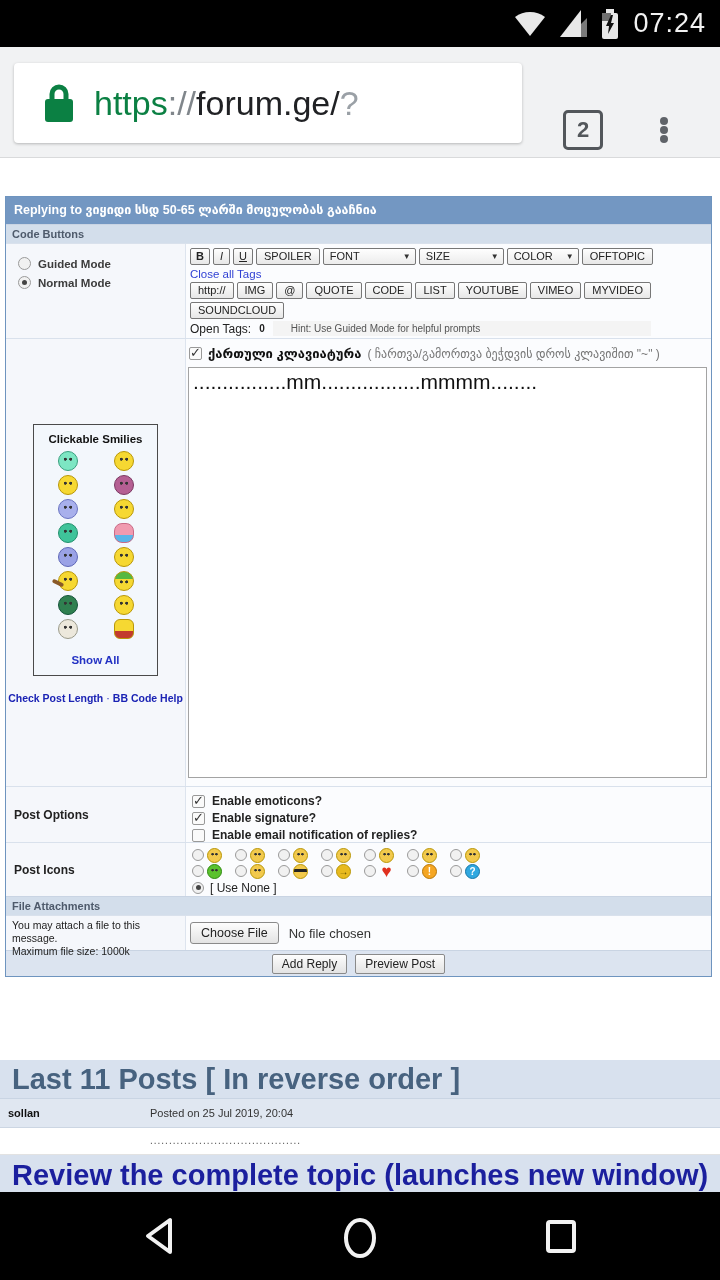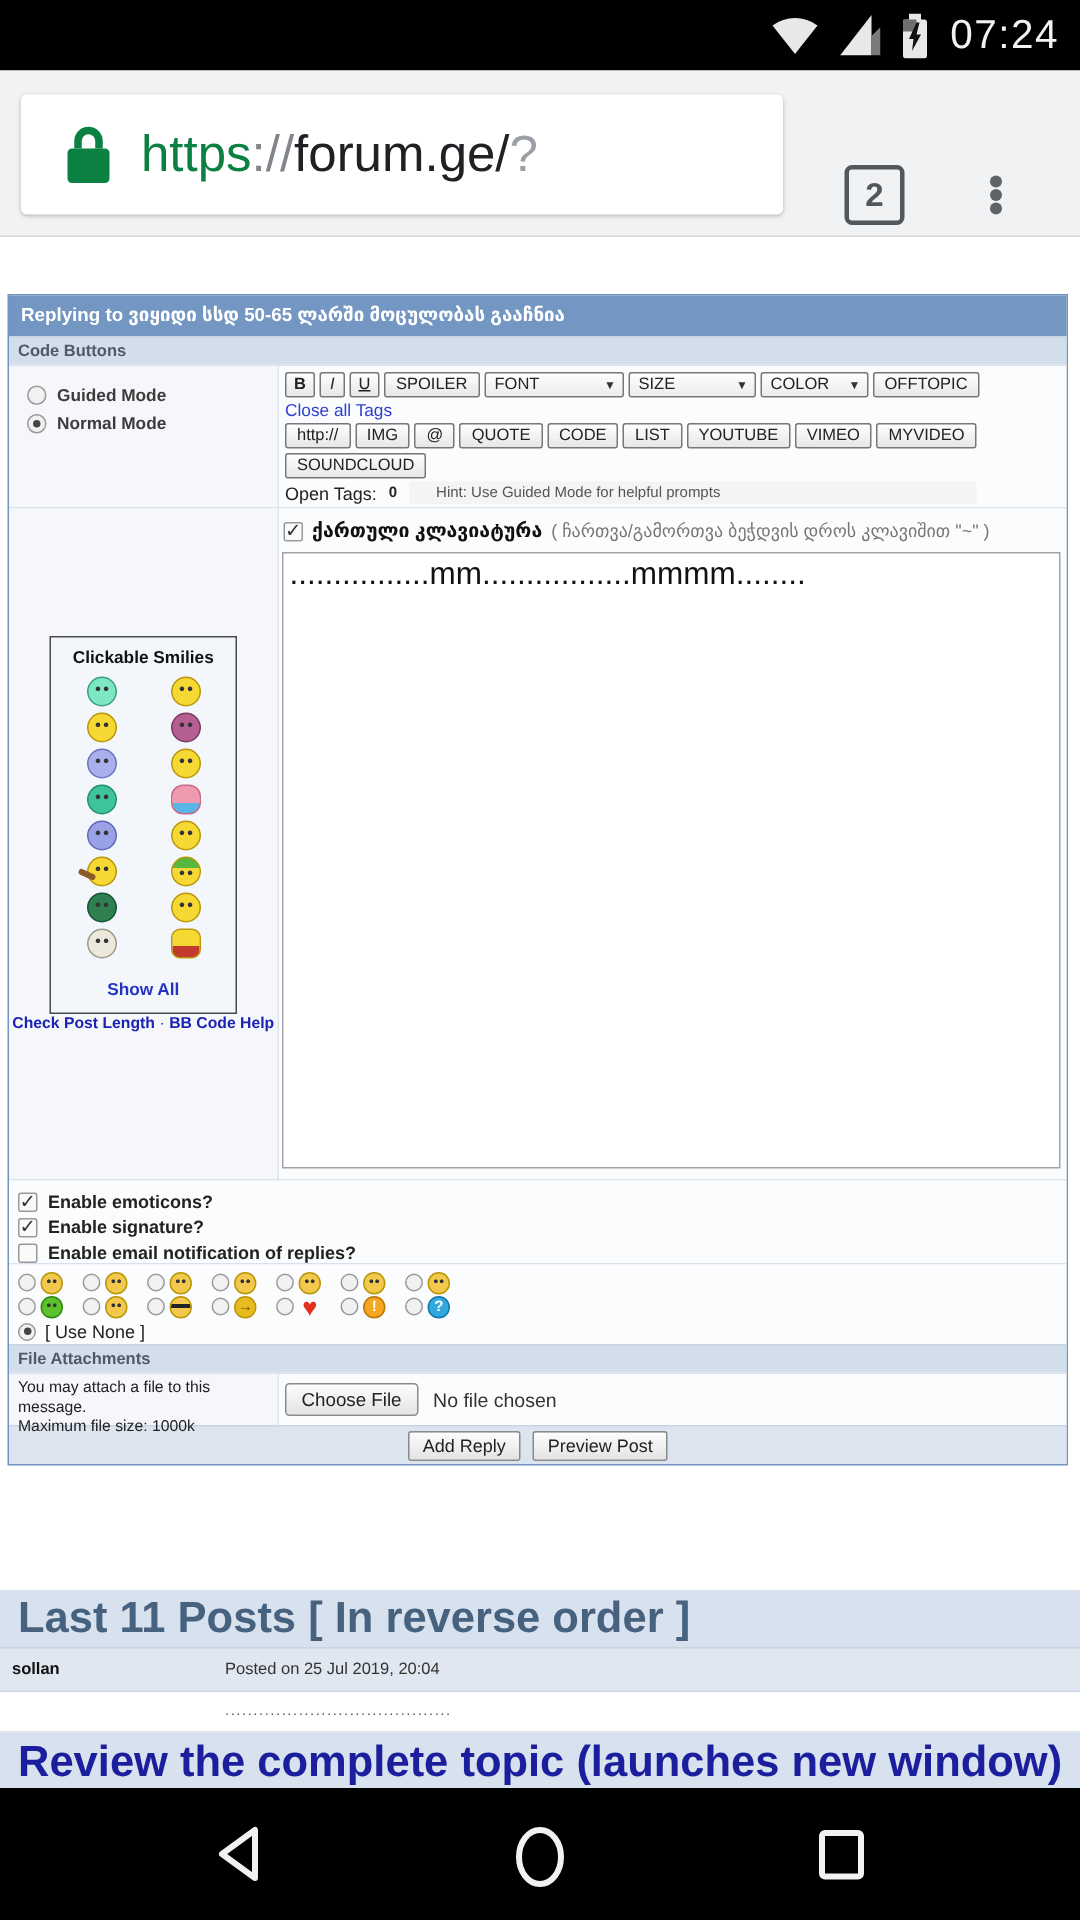--- a/index.html
+++ b/index.html
@@ -72,21 +72,21 @@
   .sm.octo{background:linear-gradient(#f09ab0 62%,#59b5e8 62%);border-color:#c96a86;border-radius:40%;}
   .sm.headband{background-color:#9aa2e6;border-color:#5f68b8;}
   .sm.viking::after{content:"";position:absolute;left:-7px;top:9px;width:12px;height:4px;background:#8a5a28;transform:rotate(25deg);border-radius:2px;}
   .sm.greenhat{background:radial-gradient(circle at 35% 55%,#333 1.2px,transparent 1.8px),
                radial-gradient(circle at 65% 55%,#333 1.2px,transparent 1.8px),
                linear-gradient(#57b840 38%,#f6d832 38%);}
   .sm.dark{background-color:#2f8050;border-color:#14543a;}
   .sm.oldman{background-color:#ece8dc;border-color:#9a9a8a;}
   .sm.popcorn{background:linear-gradient(#f6d832 60%,#c23b2e 60%);border-radius:30%;}
   .sm-showall{margin-top:auto;margin-bottom:9px;font-weight:bold;font-size:11.5px;color:#2433c4;}
-  .left-links{font-weight:bold;font-size:10.5px;color:#1b23b4;white-space:nowrap;}
+  .left-links{margin-top:16px;font-weight:bold;font-size:10.5px;color:#1b23b4;white-space:nowrap;}
   .left-links .dot{color:#1b23b4;font-weight:normal;margin:0 3px;}
   .kb-line{display:flex;align-items:center;gap:6px;padding:7px 0 0 3px;}
   .checkbox{width:13px;height:13px;border:1px solid #999;border-radius:2px;background:#fafafa;box-sizing:border-box;
     position:relative;flex:none;}
   .checkbox.on::after{content:"✓";position:absolute;left:0px;top:-3px;font-size:13px;font-weight:bold;color:#333;}
   .kb-label{font-weight:bold;font-size:13px;color:#111;}
   .kb-note{font-size:12px;color:#777;}
   .posttext{margin:6px 0 0 2px;width:519px;height:411px;border:1px solid #a3a3a3;background:#fff;box-sizing:border-box;
     font-size:21px;color:#111;padding:2px 4px;overflow:hidden;}
   
@@ -273,37 +273,39 @@
       <div class="kb-line">
         <span class="checkbox on"></span>
         <span class="kb-label">ქართული კლავიატურა</span>
         <span class="kb-note">( ჩართვა/გამორთვა ბეჭდვის დროს კლავიშით "~" )</span>
       </div>
       <div class="posttext">................mm.................mmmm........</div>
     </div>
   </div>
 
   <div class="frow row-opts">
+    <div class="cell-l lbl">Post Options</div>
     <div class="cell-r opts">
       <div class="opt-line">
         <span class="checkbox on"></span>
         <span><b>Enable</b><span> emoticons?</span></span>
       </div>
       <div class="opt-line">
         <span class="checkbox on"></span>
         <span><b>Enable</b><span> signature?</span></span>
       </div>
       <div class="opt-line">
         <span class="checkbox"></span>
         <span><b>Enable</b><span> email notification of replies?</span></span>
       </div>
     </div>
   </div>
 
   <div class="frow row-icons">
+    <div class="cell-l lbl">Post Icons</div>
     <div class="cell-r pi-rows">
       <div class="pi-line">
         <span class="pi-pair">
             <span class="pradio"></span>
             <span class="pi"></span>
           </span>
         <span class="pi-pair">
             <span class="pradio"></span>
             <span class="pi"></span>
           </span>

